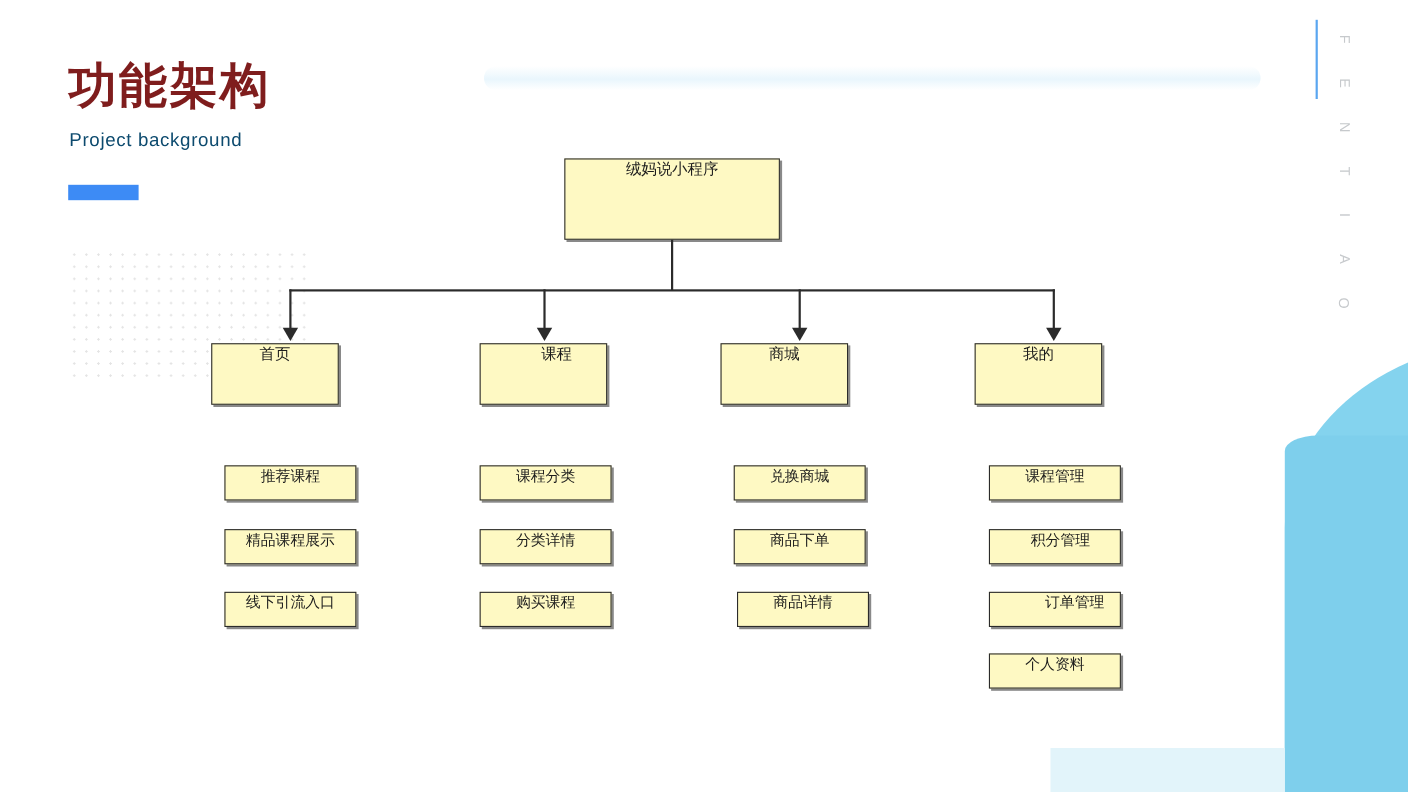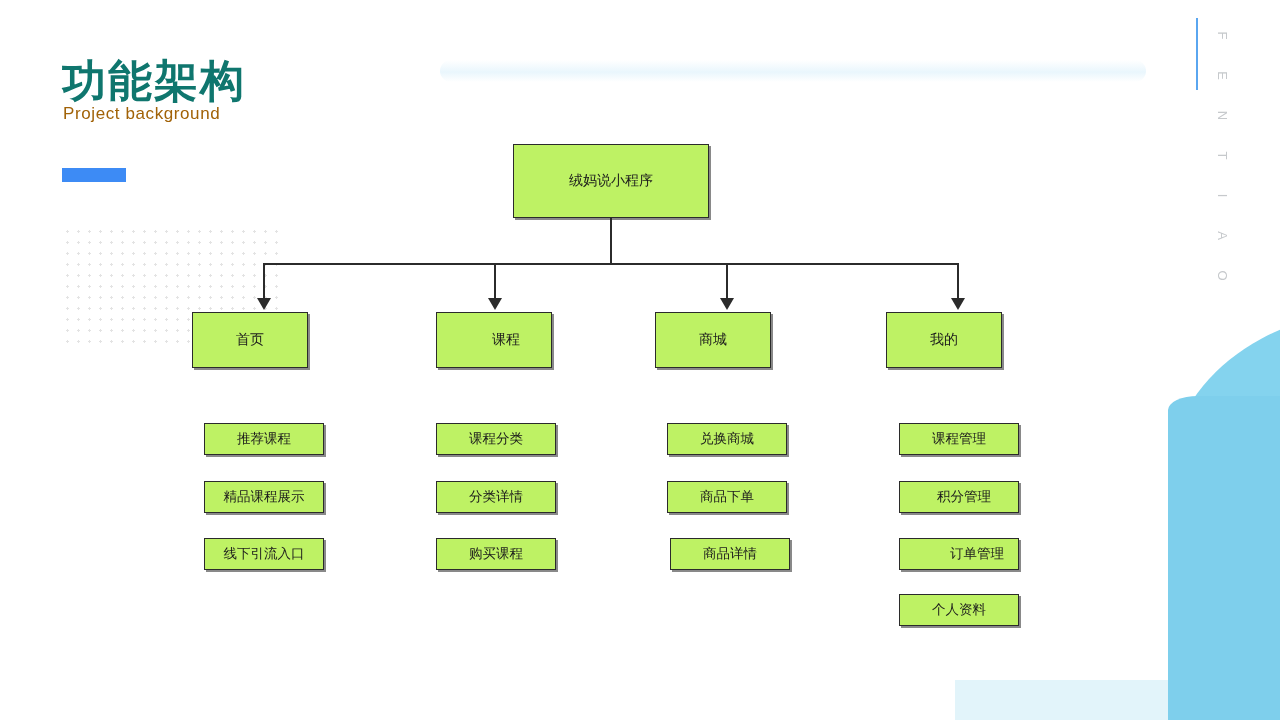--- a/index.html
+++ b/index.html
@@ -99,31 +99,31 @@
     font-family: "Liberation Sans", sans-serif;
   }
 
   
   .page-title {
     position: absolute;
     left: 62px;
     top: 58px;
     font-size: 44px;
     font-weight: bold;
-    color: #0f766e;
+    color: #7f1d1d;
     letter-spacing: 2px;
     line-height: 1.1;
-    font-family: Liberation Serif, serif;
+    font-family: Liberation Mono, monospace;
   }
   .page-subtitle {
     position: absolute;
     left: 63px;
-    top: 104px;
+    top: 118px;
     font-size: 17px;
-    color: #a16207;
+    color: #0c4a6e;
     letter-spacing: 0.6px;
     font-family: "Liberation Sans", sans-serif;
   }
   .accent-bar {
     position: absolute;
     left: 62px;
     top: 168px;
     width: 64px;
     height: 14px;
     background: #3d8bf5;
@@ -133,24 +133,24 @@
   .diagram {
     position: absolute;
     left: 0;
     top: 0;
     width: 1280px;
     height: 720px;
   }
   .node {
     position: absolute;
     box-sizing: border-box;
-    background: #bef264;
+    background: #fef9c3;
     border: 1.6px solid #2b2b2b;
     display: flex;
-    align-items: center;
+    align-items: flex-start;
     justify-content: center;
     color: #1c1c1c;
     box-shadow: 2px 2px 0 rgba(40,40,40,0.55);
     font-family: "Liberation Sans", "DejaVu Sans", sans-serif;
   }
   .node.root {
     width: 196px;
     height: 74px;
     font-size: 14px;
   }

